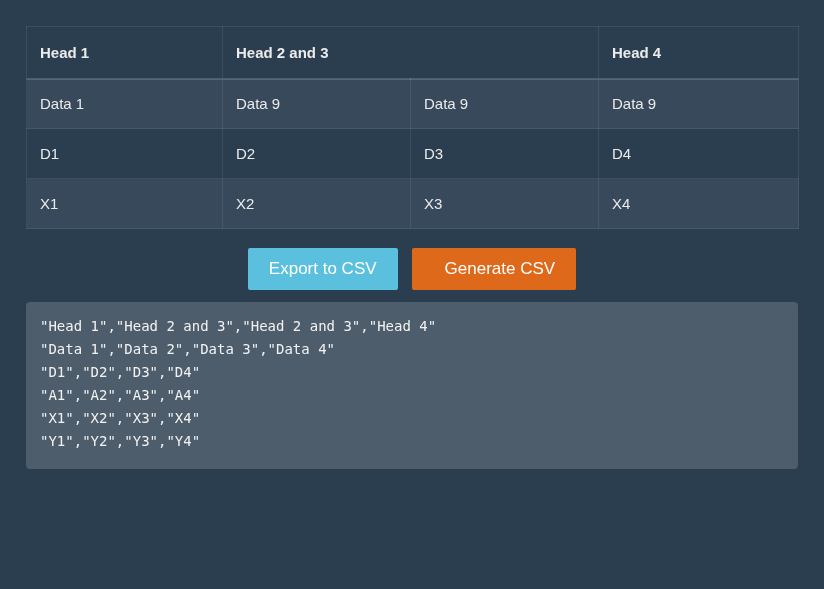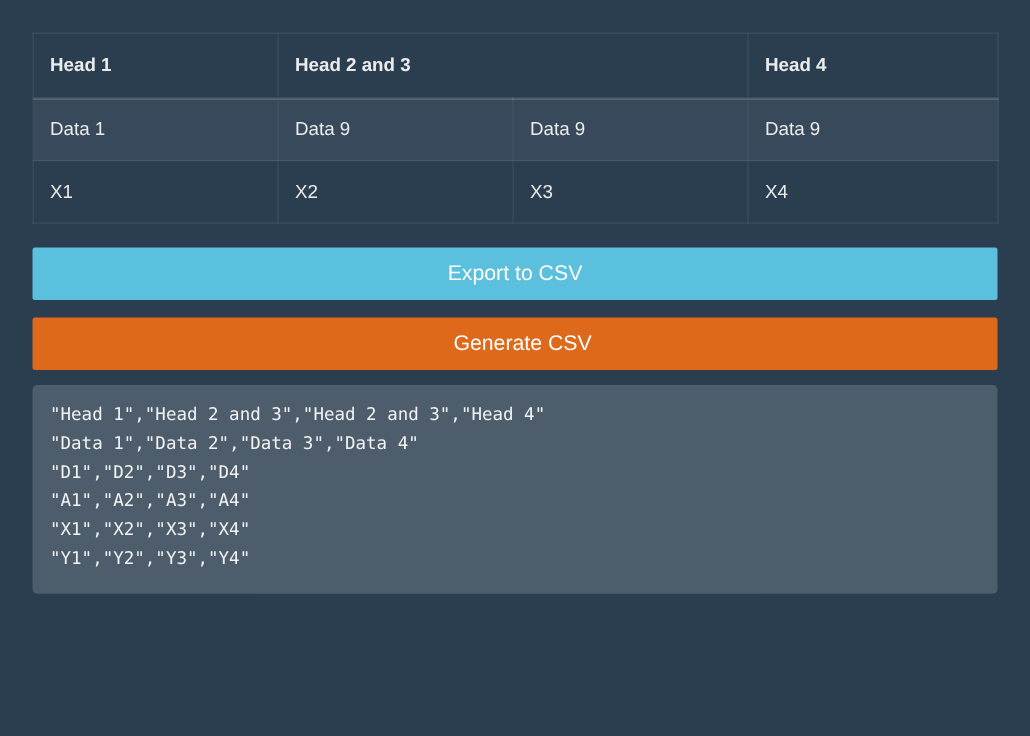--- a/index.html
+++ b/index.html
@@ -35,23 +35,22 @@
     border-bottom: 2px solid rgba(235,235,235,0.18);
     background: #2B3E50;
   }
   table.data-table tbody td { height: 50px; font-weight: normal; }
   table.data-table tbody tr:nth-child(odd) td { background: #37495B; }
   table.data-table tbody tr:nth-child(even) td { background: #2B3E50; }
 
   .button-row {
     margin-top: 19px;
     display: flex;
-    justify-content: flex-start;
+    justify-content: center;
     gap: 14px;
-    flex-direction: column;
   }
   .btn {
     display: inline-block;
     border: none;
     color: #FFFFFF;
     font-family: "Liberation Sans", sans-serif;
     font-size: 17px;
     padding: 0 21px;
     height: 42px;
     line-height: 42px;
@@ -96,20 +95,26 @@
         </tr>
     </thead>
     <tbody>
         <tr>
           <td>Data 1</td>
           <td>Data 9</td>
           <td>Data 9</td>
           <td>Data 9</td>
         </tr>
         <tr>
+          <td>D1</td>
+          <td>D2</td>
+          <td>D3</td>
+          <td>D4</td>
+        </tr>
+        <tr>
           <td>X1</td>
           <td>X2</td>
           <td>X3</td>
           <td>X4</td>
         </tr>
       </tbody>
   </table>
 
   <div class="button-row">
     <button class="btn btn-export">Export to CSV</button>

